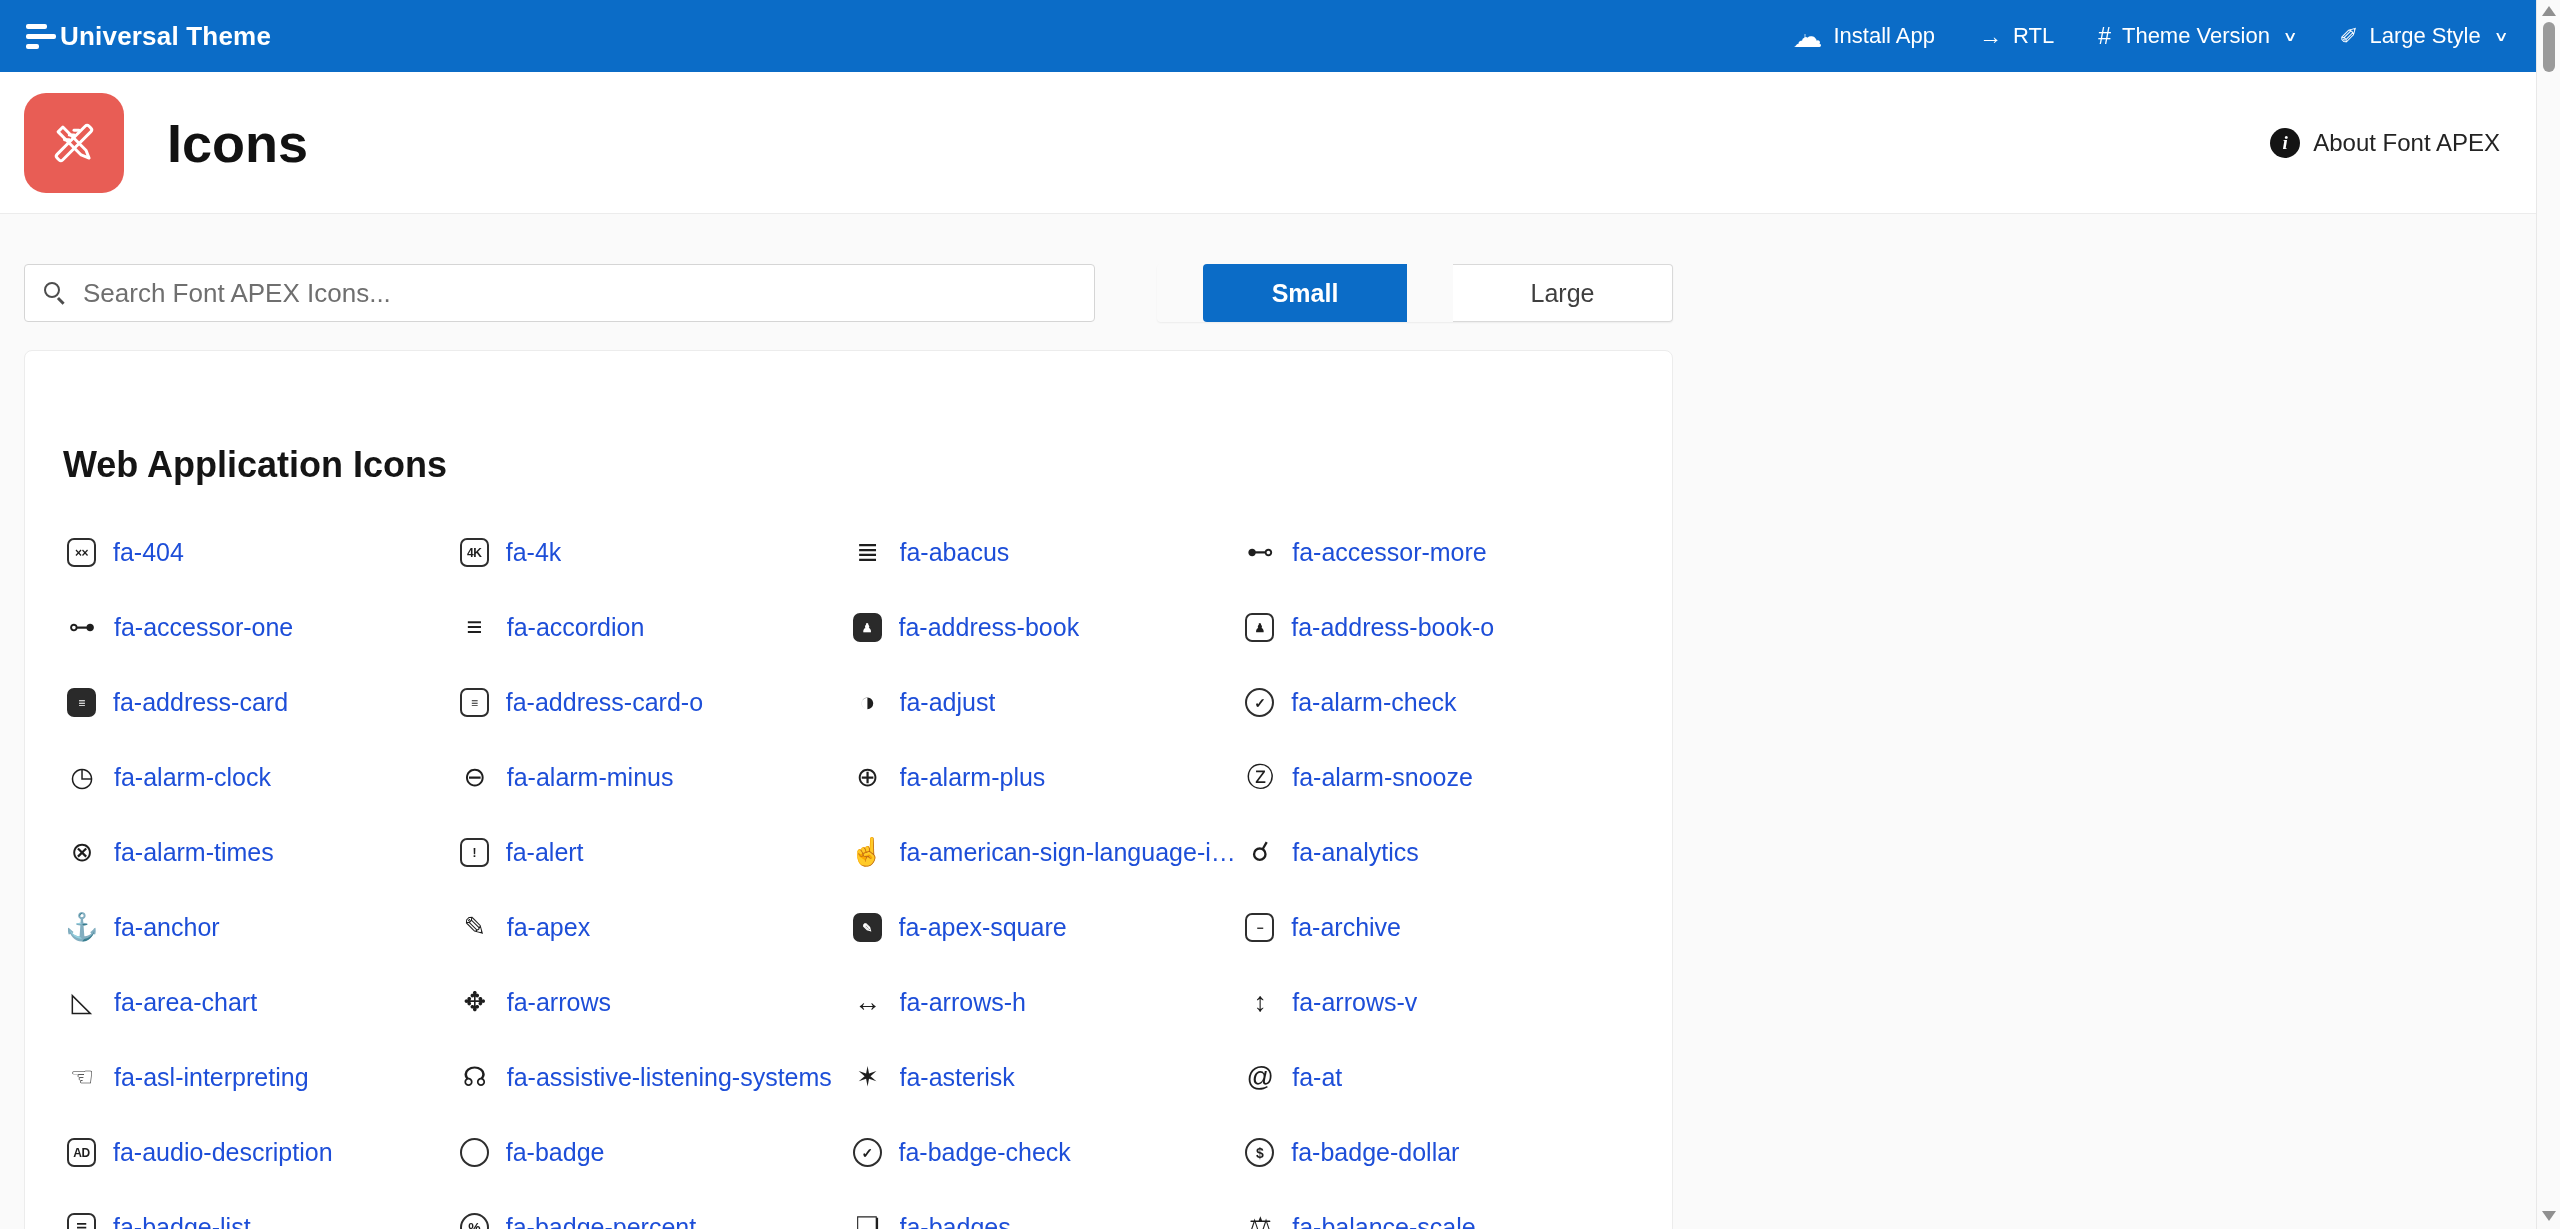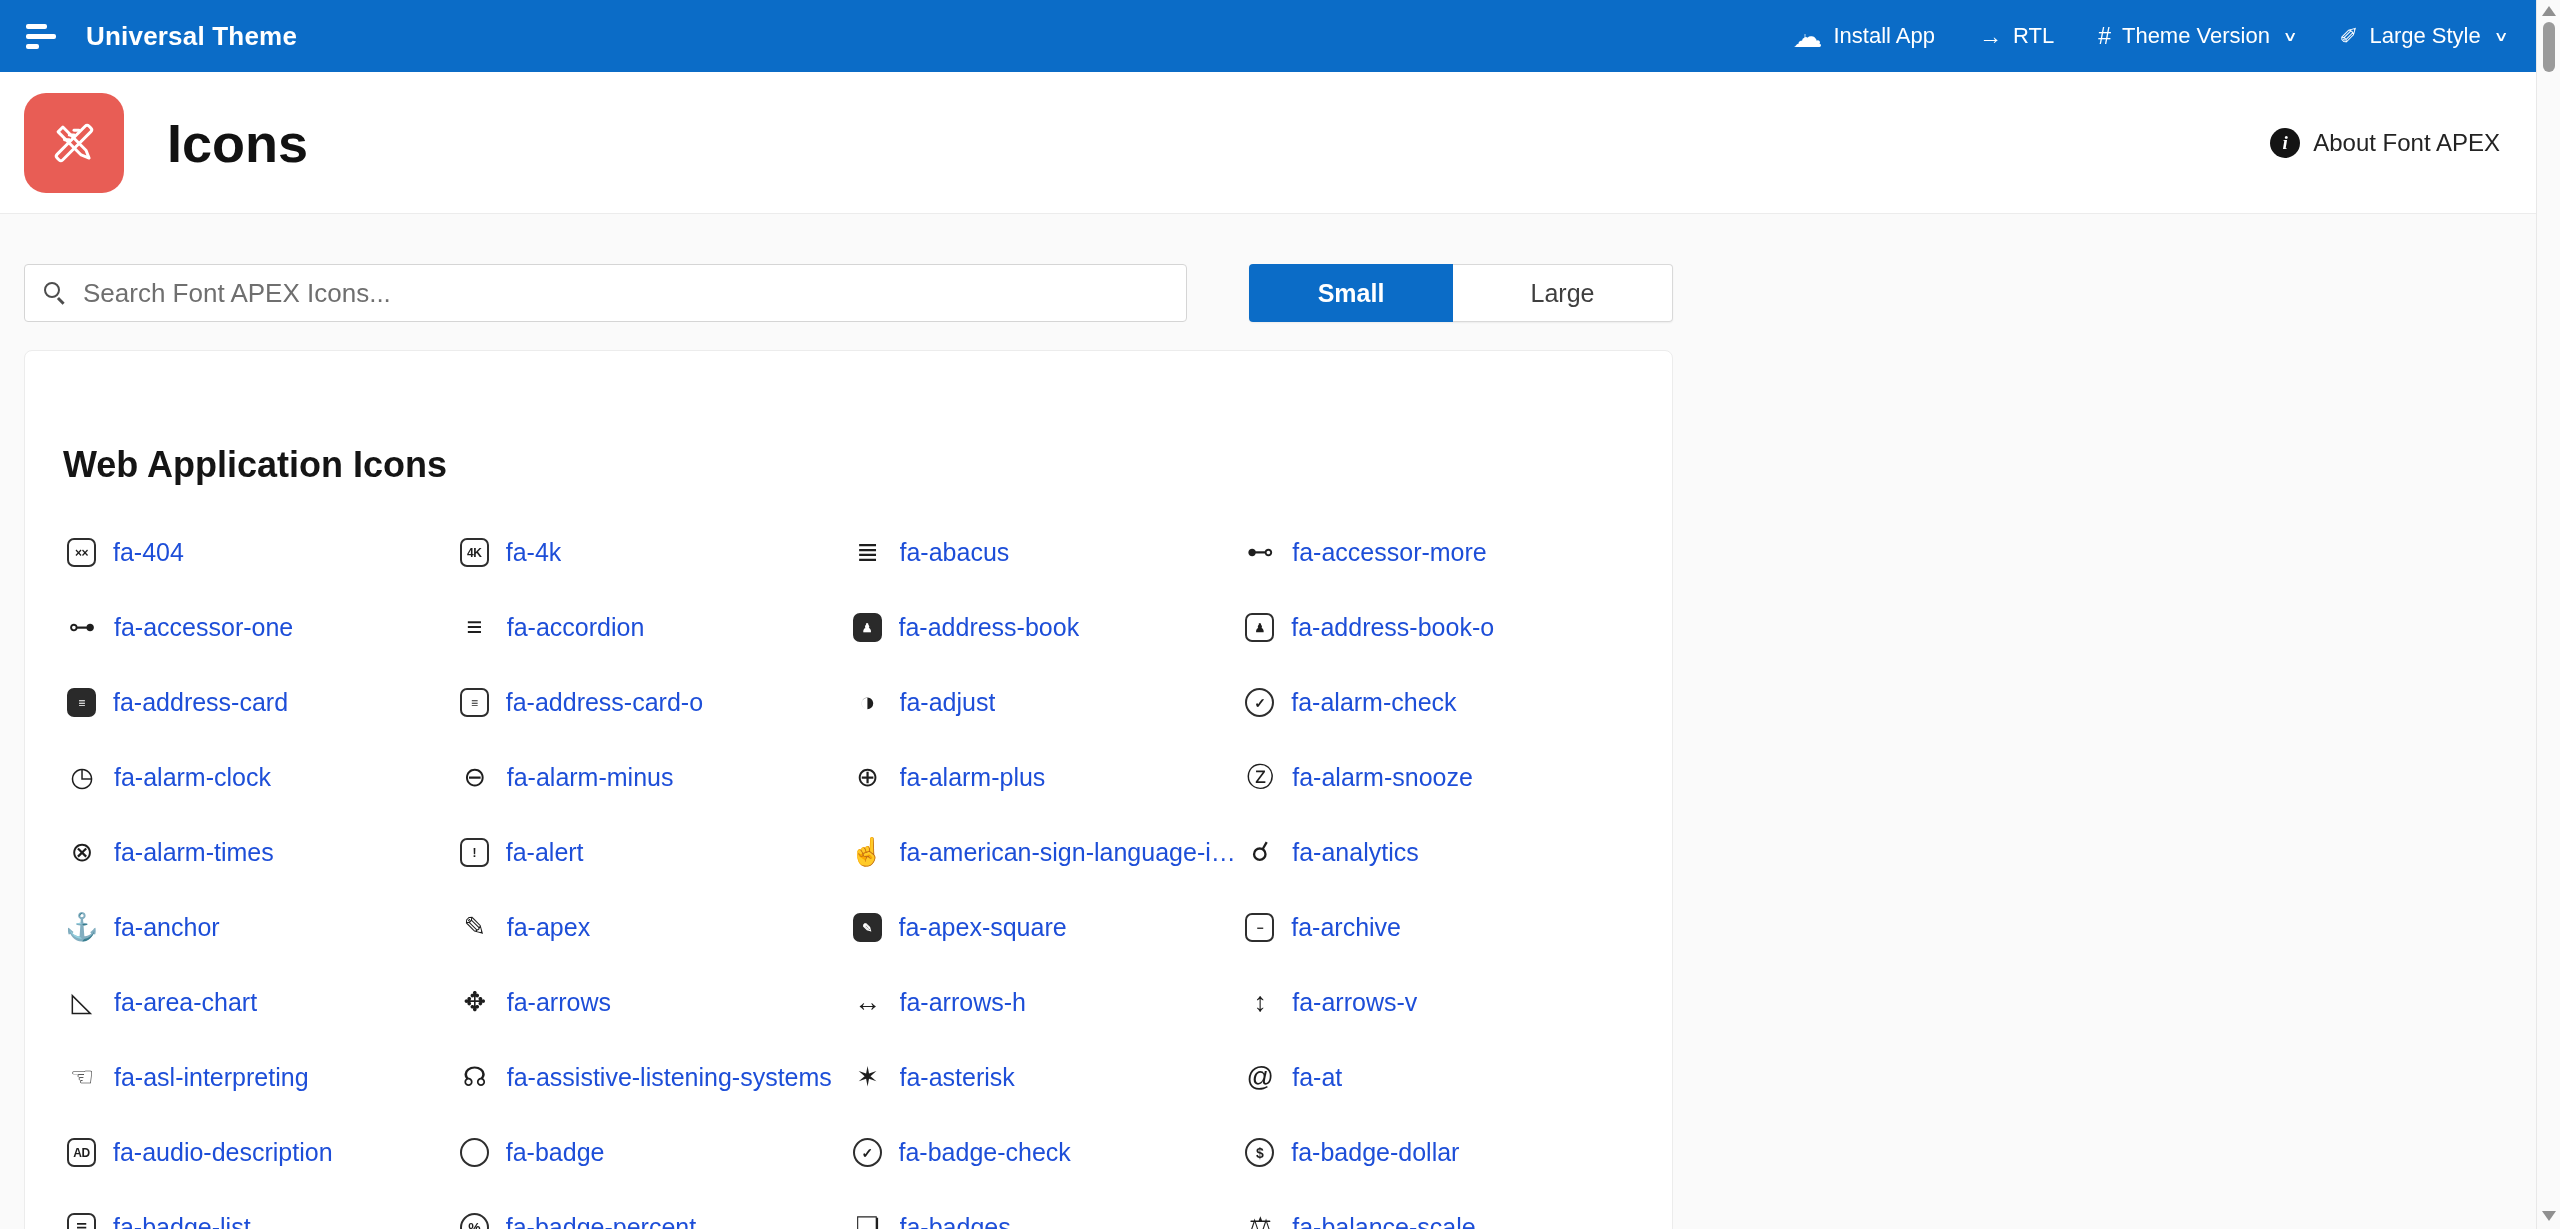--- a/index.html
+++ b/index.html
@@ -7,21 +7,21 @@
   body { font-family:"Liberation Sans", sans-serif; background:#fafafa; position:relative; }
 
   
   .navbar { position:absolute; left:0; top:0; width:2536px; height:72px; background:#0b6cc7;
             display:flex; align-items:center; padding:0 30px 0 26px; }
   .hamburger { width:34px; height:26px; position:relative; cursor:pointer; flex-shrink:0; }
   .hamburger i { position:absolute; left:0; height:5px; border-radius:2px; background:#fff; display:block; }
   .hamburger i:nth-child(1){ top:1px; width:21px; }
   .hamburger i:nth-child(2){ top:11px; width:30px; }
   .hamburger i:nth-child(3){ top:21px; width:13px; }
-  .nav-title { color:#fff; font-size:26px; font-weight:bold; margin-left:26px; letter-spacing:.2px; }
+  .nav-title { color:#fff; font-size:26px; font-weight:bold; letter-spacing:.2px; }
   .nav-right { margin-left:auto; display:flex; align-items:center; gap:44px; }
   .nav-item { display:flex; align-items:center; gap:11px; color:#fff; font-size:22px; cursor:pointer; }
   .nav-ico { font-size:23px; line-height:1; }
   .cloud-dl { position:relative; width:30px; height:26px; }
   .cloud-dl .c { position:absolute; left:0; top:-4px; font-size:30px; }
   .cloud-dl .a { position:absolute; left:9px; top:6px; font-size:14px; font-weight:bold; }
   .chev { font-size:14px; transform:scaleX(1.5); margin-left:4px; }
 
   
   .header { position:absolute; left:0; top:72px; width:2536px; height:142px; background:#fff;
@@ -41,21 +41,21 @@
   .search-input { width:100%; height:100%; border:1px solid #d5d5d5; border-radius:4px; background:#fff;
                   padding:0 20px 0 58px; font-size:26px; color:#333; outline:none;
                   font-family:"Liberation Sans", sans-serif; }
   .search-input::placeholder { color:#6f6f6f; }
   .mag { position:absolute; left:20px; top:18px; width:16px; height:16px; border:2.5px solid #4d4d4d;
          border-radius:50%; }
   .mag::after { content:""; position:absolute; left:13px; top:13px; width:8px; height:2.5px;
                 background:#4d4d4d; transform:rotate(45deg); transform-origin:0 0; }
   .size-group { margin-left:28px; display:flex; height:58px; box-shadow:0 1px 2px rgba(0,0,0,.06);
                 border-radius:4px; }
-  .btn { height:58px; display:flex; align-items:center; justify-content:center; font-size:25px; cursor:pointer; }
+  .btn { height:58px; display:flex; align-items:center; justify-content:center; font-size:25px; cursor:pointer;margin-left:46px; }
   .btn-small { width:204px; background:#0b6cc7; color:#fff; font-weight:bold; border-radius:4px 0 0 4px; }
   .btn-large { width:220px; background:#fff; color:#3f3f3f; border:1px solid #d9d9d9; border-left:none;
                border-radius:0 4px 4px 0; }
 
   
   .card { position:absolute; left:24px; top:350px; width:1649px; height:920px; background:#fff;
           border:1px solid #ececec; border-radius:8px; padding:64px 38px 0 38px; overflow:hidden; }
   .section-title { font-size:36px; font-weight:bold; color:#151515; line-height:52px;margin-top:24px; }
   .icon-grid { margin-top:24px; display:grid; grid-template-columns:repeat(4,1fr); grid-auto-rows:75px;
                align-items:center; }

